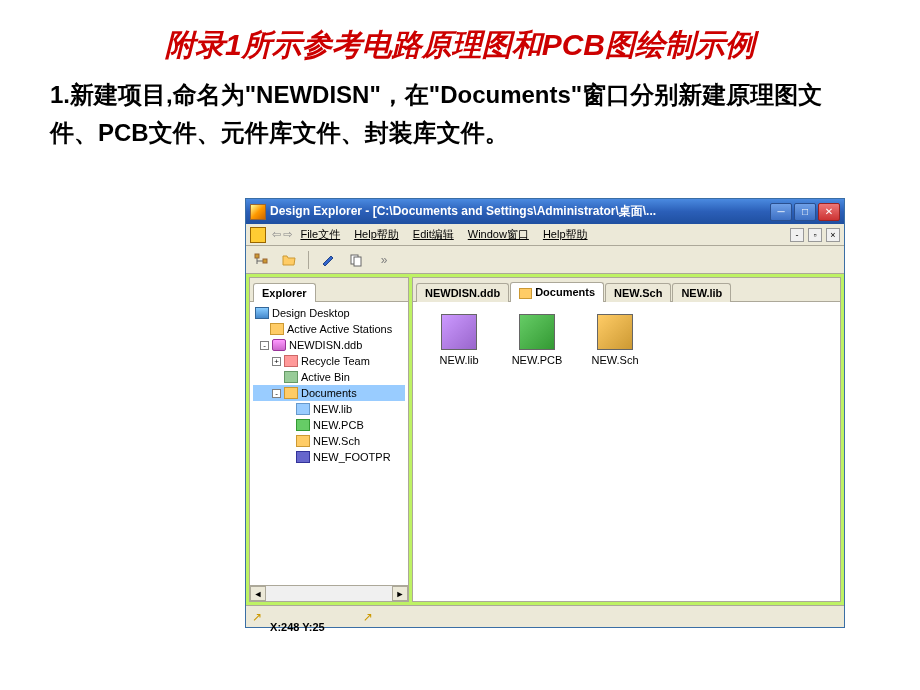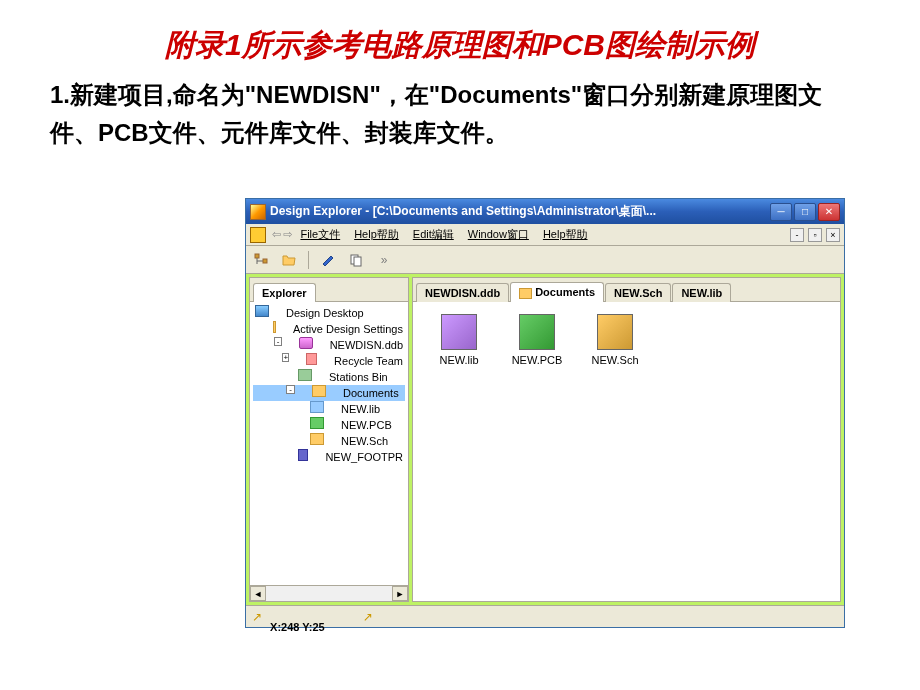--- a/index.html
+++ b/index.html
@@ -137,22 +137,22 @@
     .panel-tab .folder-icon { display: inline-block; width: 13px; height: 11px; background: #fc6; border: 1px solid #c93; margin-right: 3px; vertical-align: middle; }
     .tree {
       flex: 1;
       overflow: auto;
       padding: 3px;
       font-size: 11px;
       line-height: 16px;
     }
     .tree-item {
       display: flex;
-      align-items: flex-start;
-      gap: 17px;
+      align-items: center;
+      gap: 3px;
       white-space: nowrap;
       cursor: pointer;
       padding: 0 2px;
     }
     .tree-item.selected { background: #99ccff; }
     .expander { width: 9px; height: 9px; border: 1px solid #808080; font-size: 8px; line-height: 7px; text-align: center; cursor: pointer; background: #fff; }
     .tree .ind { display: inline-block; }
     .node-icon { width: 14px; height: 12px; display: inline-block; }
     .icon-desktop { background: linear-gradient(#8cf,#48c); border: 1px solid #369; }
     .icon-folder { background: #ffcc66; border: 1px solid #cc9933; }
@@ -285,38 +285,38 @@
         <div class="panel-tab active">Explorer</div>
       </div>
       <div class="tree">
         <div class="tree-item">
           <span class="node-icon icon-desktop"></span>
           <span>Design Desktop</span>
         </div>
         <div class="tree-item">
           <span class="ind" style="width:12px"></span>
           <span class="node-icon icon-folder"></span>
-          <span>Active Design Settings</span>
+          <span>Active Active Stations</span>
         </div>
         <div class="tree-item">
           <span class="ind" style="width:2px"></span>
           <span class="expander">-</span>
           <span class="node-icon icon-db"></span>
           <span>NEWDISN.ddb</span>
         </div>
         <div class="tree-item">
           <span class="ind" style="width:14px"></span>
           <span class="expander">+</span>
           <span class="node-icon icon-team"></span>
           <span>Recycle Team</span>
         </div>
         <div class="tree-item">
           <span class="ind" style="width:26px"></span>
           <span class="node-icon icon-recycle"></span>
-          <span>Stations Bin</span>
+          <span>Active Bin</span>
         </div>
         <div class="tree-item selected">
           <span class="ind" style="width:14px"></span>
           <span class="expander">-</span>
           <span class="node-icon icon-folder"></span>
           <span>Documents</span>
         </div>
         <div class="tree-item">
           <span class="ind" style="width:38px"></span>
           <span class="node-icon icon-lib"></span>

